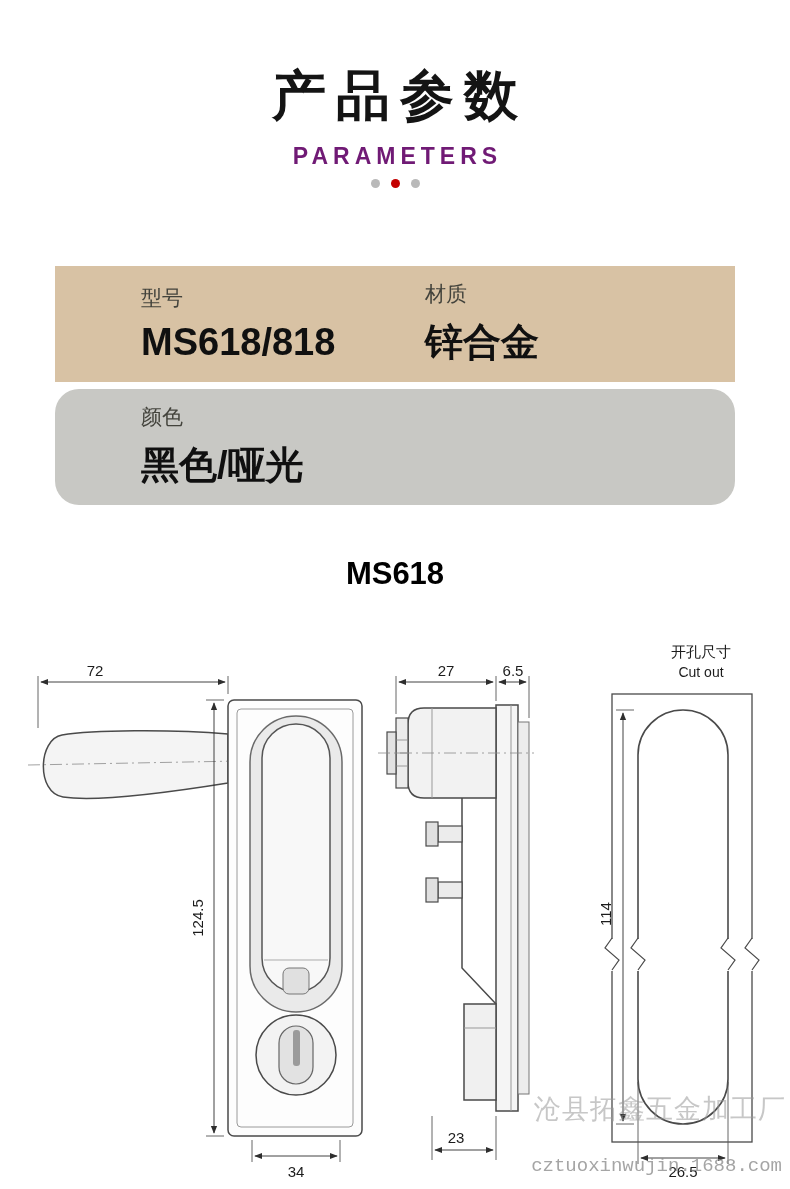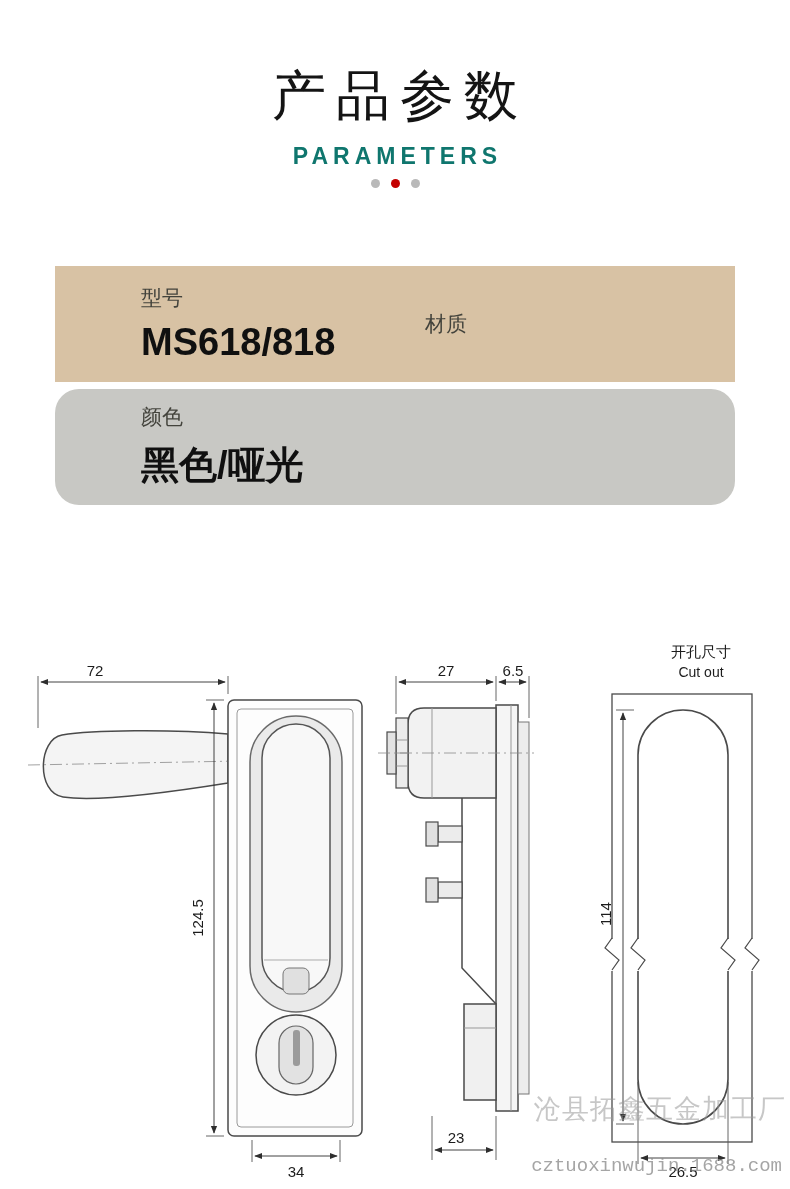--- a/index.html
+++ b/index.html
@@ -2,25 +2,25 @@
 <html style="--accent_red: #c40000; --row_tan: #d8c2a4; --row_gray: #c8c8c4;"><head>
 <meta charset="utf-8">
 <style>
   html,body { margin:0; padding:0; background:#ffffff; }
   .page {
     position:relative; width:790px; height:1189px; background:#fff;
     font-family:"Liberation Sans","DejaVu Sans",sans-serif; overflow:hidden;
   }
   .page-title {
     position:absolute; top:60px; left:0; width:100%; text-align:center;
-    font-size:54px; font-weight:400; color:#141414; letter-spacing:10px; text-indent:10px;
+    font-size:54px; font-weight:700; color:#141414; letter-spacing:10px; text-indent:10px;
   }
   .page-subtitle {
     position:absolute; top:143px; left:0; width:100%; text-align:center;
-    font-size:23px; font-weight:700; color:#0f766e; letter-spacing:5px; text-indent:5px;
+    font-size:23px; font-weight:700; color:#701a75; letter-spacing:5px; text-indent:5px;
   }
   .dots { position:absolute; top:179px; left:0; width:100%; display:flex; justify-content:center; gap:11px; }
   .dot { width:9px; height:9px; border-radius:50%; background:#b9b9b9; }
   .dot.red { background:var(--accent_red,#c40000); }
 
   .spec-table { position:absolute; top:266px; left:55px; width:680px; }
   .spec-row { display:flex; height:116px; margin-bottom:7px; }
   .spec-row.tan { background:var(--row_tan,#d8c2a4); }
   .spec-row.gray { background:var(--row_gray,#c8c8c4);border-radius:24px; }
   .spec-cell { box-sizing:border-box; display:flex; flex-direction:column; justify-content:center; gap:9px; }
@@ -61,32 +61,34 @@
   </div>
 
   <div class="spec-table">
     <div class="spec-row tan">
       <div class="spec-cell c1">
         <div class="spec-label">型号</div>
         <div class="spec-value">MS618/818</div>
       </div>
       <div class="spec-cell c2">
         <div class="spec-label">材质</div>
+        <div class="spec-value">锌合金</div>
       </div>
     </div>
     <div class="spec-row gray">
       <div class="spec-cell c1">
         <div class="spec-label">颜色</div>
         <div class="spec-value">黑色/哑光</div>
       </div>
       <div class="spec-cell c2">
       </div>
     </div>
   </div>
 
+  <div class="model-heading">MS618</div>
 
   <svg class="drawing-svg" width="790" height="559" viewBox="0 0 790 559">
     <defs>
       <marker id="arr" viewBox="0 0 10 10" refX="9" refY="5" markerWidth="9" markerHeight="9" orient="auto-start-reverse">
         <path d="M0,1 L10,5 L0,9 z" fill="#2e2e2e"></path>
       </marker>
     </defs>
 
     <g stroke="#4a4a4a" fill="none" stroke-width="1.5">
       <path d="M 228 104 C 170 99 92 100 62 105 C 38 109 36 163 63 167 C 96 172 172 162 228 153 Z" fill="#f4f4f4"></path>

